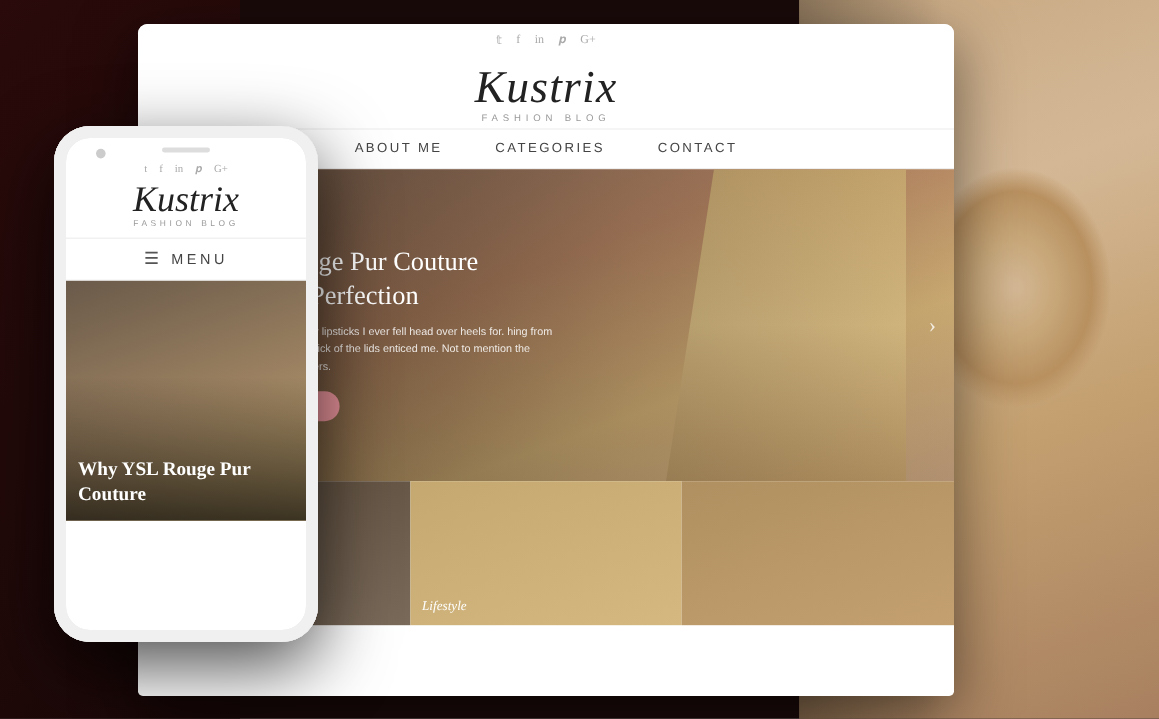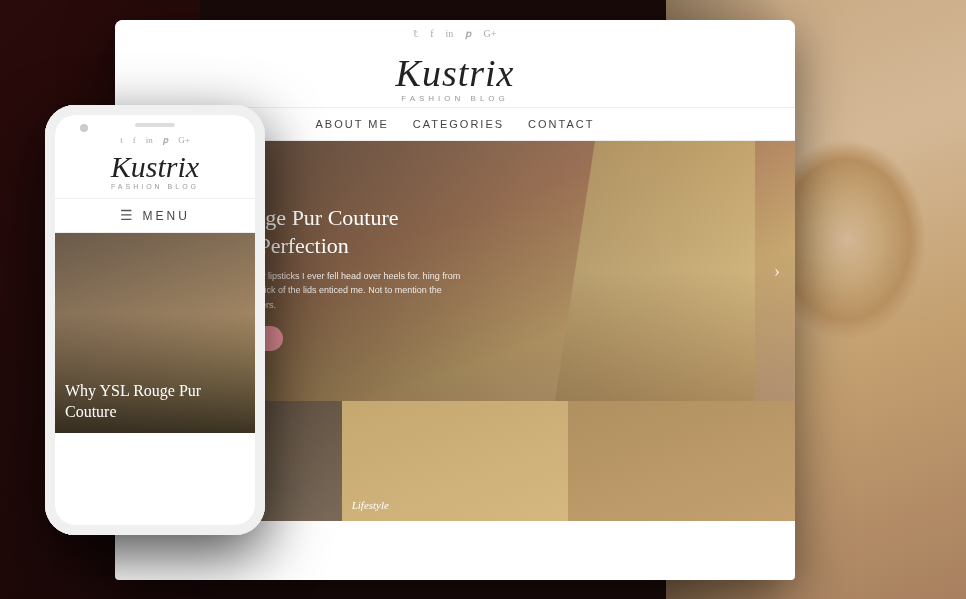--- a/index.html
+++ b/index.html
@@ -96,21 +96,21 @@
       font-size: 8px;
       letter-spacing: 4px;
       color: #999;
       text-transform: uppercase;
       margin-top: 2px;
     }
 
     .desktop-nav {
       display: flex;
       justify-content: center;
-      gap: 24px;
+      gap: 44px;
       padding: 10px 0;
       border-top: 1px solid #eee;
       border-bottom: 1px solid #eee;
     }
 
     .desktop-nav a {
       font-family: Arial, sans-serif;
       font-size: 11px;
       letter-spacing: 2px;
       color: #444;
@@ -339,21 +339,21 @@
     }
 
     .phone-hero-title {
       position: absolute;
       bottom: 10px;
       left: 10px;
       right: 10px;
       font-family: Georgia, serif;
       font-size: 16px;
       color: #fff;
-      font-weight: normal;
+      font-weight: bold;
       line-height: 1.3;
     }
   </style>
 </head>
 <body>
 
 <div class="bg-left"></div>
 
 <div class="bg-right">
   <div class="face-sim"></div>

